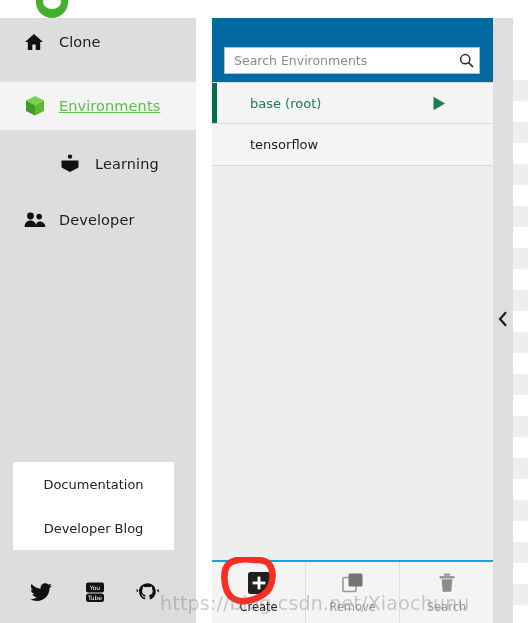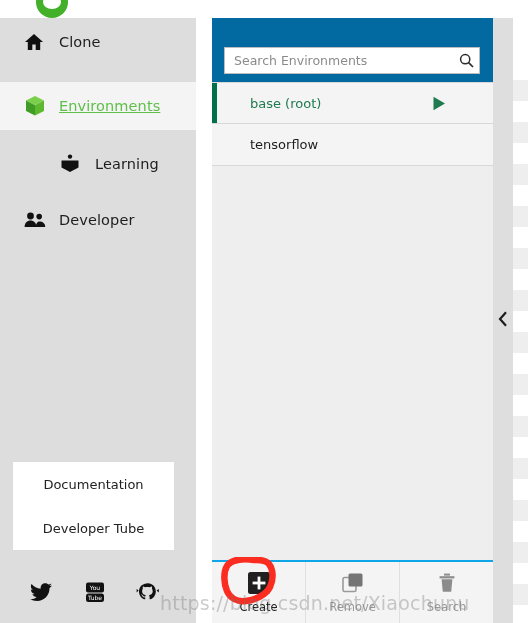--- a/index.html
+++ b/index.html
@@ -328,21 +328,21 @@
         <circle cx="6.5" cy="4" r="3.4" fill="#111111"></circle>
         <circle cx="15.2" cy="4.6" r="2.8" fill="#111111"></circle>
         <path d="M0.6 15 C0.6 10.6 3.2 8.4 6.5 8.4 C9.8 8.4 12.4 10.6 12.4 15 Z" fill="#111111"></path>
         <path d="M11.8 15 C11.8 11.4 13.4 9.4 15.4 9.4 C18 9.4 21.2 10.6 21.2 15 Z" fill="#111111"></path>
       </svg>
     </span>
     <span class="nav-label">Developer</span>
   </div>
 
   <button class="side-btn" id="btn-documentation">Documentation</button>
-  <button class="side-btn" id="btn-devblog">Developer Tube</button>
+  <button class="side-btn" id="btn-devblog">Developer Blog</button>
 
   <div id="social-row">
     <span class="social-icon" id="social-twitter">
       <svg width="24" height="20" viewBox="0 0 24 20">
         <path d="M23 2.4 C22.2 2.8 21.3 3 20.4 3.1 C21.4 2.5 22.1 1.6 22.4 0.5 C21.5 1 20.5 1.4 19.4 1.6 C18.6 0.7 17.4 0.2 16.1 0.2 C13.6 0.2 11.6 2.2 11.6 4.7 C11.6 5.1 11.6 5.4 11.7 5.7 C8 5.5 4.7 3.7 2.5 1 C2.1 1.7 1.9 2.5 1.9 3.3 C1.9 4.9 2.7 6.3 3.9 7.1 C3.2 7.1 2.5 6.9 1.9 6.6 L1.9 6.6 C1.9 8.8 3.5 10.6 5.5 11 C5.1 11.1 4.7 11.2 4.3 11.2 C4 11.2 3.7 11.1 3.4 11.1 C4 12.9 5.7 14.2 7.7 14.2 C6.1 15.4 4.1 16.2 2 16.2 C1.6 16.2 1.3 16.2 1 16.1 C3 17.4 5.4 18.1 8 18.1 C16.1 18.1 20.5 11.4 20.5 5.6 C20.5 5.4 20.5 5.2 20.5 5 C21.4 4.4 22.2 3.5 23 2.4 Z" fill="#111111"></path>
       </svg>
     </span>
     <span class="social-icon" id="social-youtube">
       <svg width="26" height="22" viewBox="0 0 26 22">
         <rect x="4" y="0.5" width="18" height="10" rx="2" fill="#111111"></rect>

